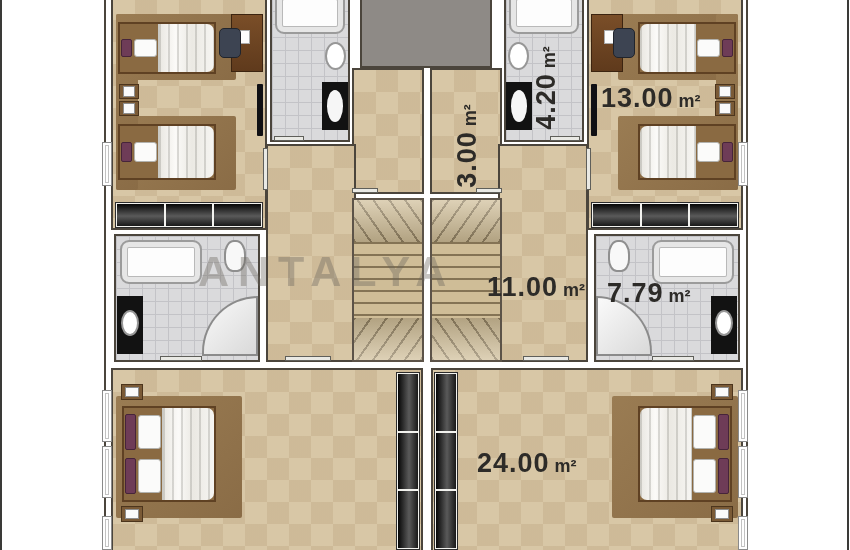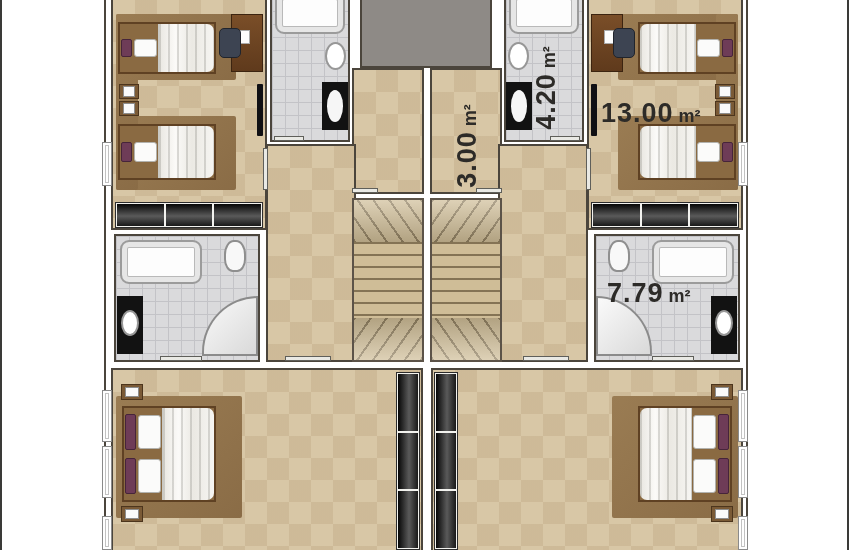--- a/index.html
+++ b/index.html
@@ -267,26 +267,33 @@
   <div class="f door-h" style="left:550px;top:136px;width:30px;"></div>
   <div class="f door-h" style="left:352px;top:188px;width:26px;"></div>
   <div class="f door-h" style="left:476px;top:188px;width:26px;"></div>
   <div class="f door-h" style="left:160px;top:356px;width:42px;"></div>
   <div class="f door-h" style="left:285px;top:356px;width:46px;"></div>
   <div class="f door-h" style="left:523px;top:356px;width:46px;"></div>
   <div class="f door-h" style="left:652px;top:356px;width:42px;"></div>
   <div class="f door-v" style="left:263px;top:148px;height:42px;"></div>
   <div class="f door-v" style="left:586px;top:148px;height:42px;"></div>
 
-
-  <div class="arealabel" style="left:601px;top:100px;">
+  <span class="wm" style="left:198px;color:rgba(104,99,92,0.38);">ANTALYA</span>
+
+  <div class="arealabel" style="left:601px;top:85px;">
     <span class="v">13.00</span><span class="u">m²</span>
   </div>
   <div class="arealabel rot" style="left:546px;top:88px;">
     <span class="v">4.20</span><span class="u">m²</span>
   </div>
   <div class="arealabel rot" style="left:467px;top:146px;">
     <span class="v">3.00</span><span class="u">m²</span>
   </div>
+  <div class="arealabel" style="left:487px;top:274px;">
+    <span class="v">11.00</span><span class="u">m²</span>
+  </div>
   <div class="arealabel" style="left:607px;top:280px;">
     <span class="v">7.79</span><span class="u">m²</span>
   </div>
+  <div class="arealabel" style="left:477px;top:450px;">
+    <span class="v">24.00</span><span class="u">m²</span>
+  </div>
 </div>
 
 </body></html>

